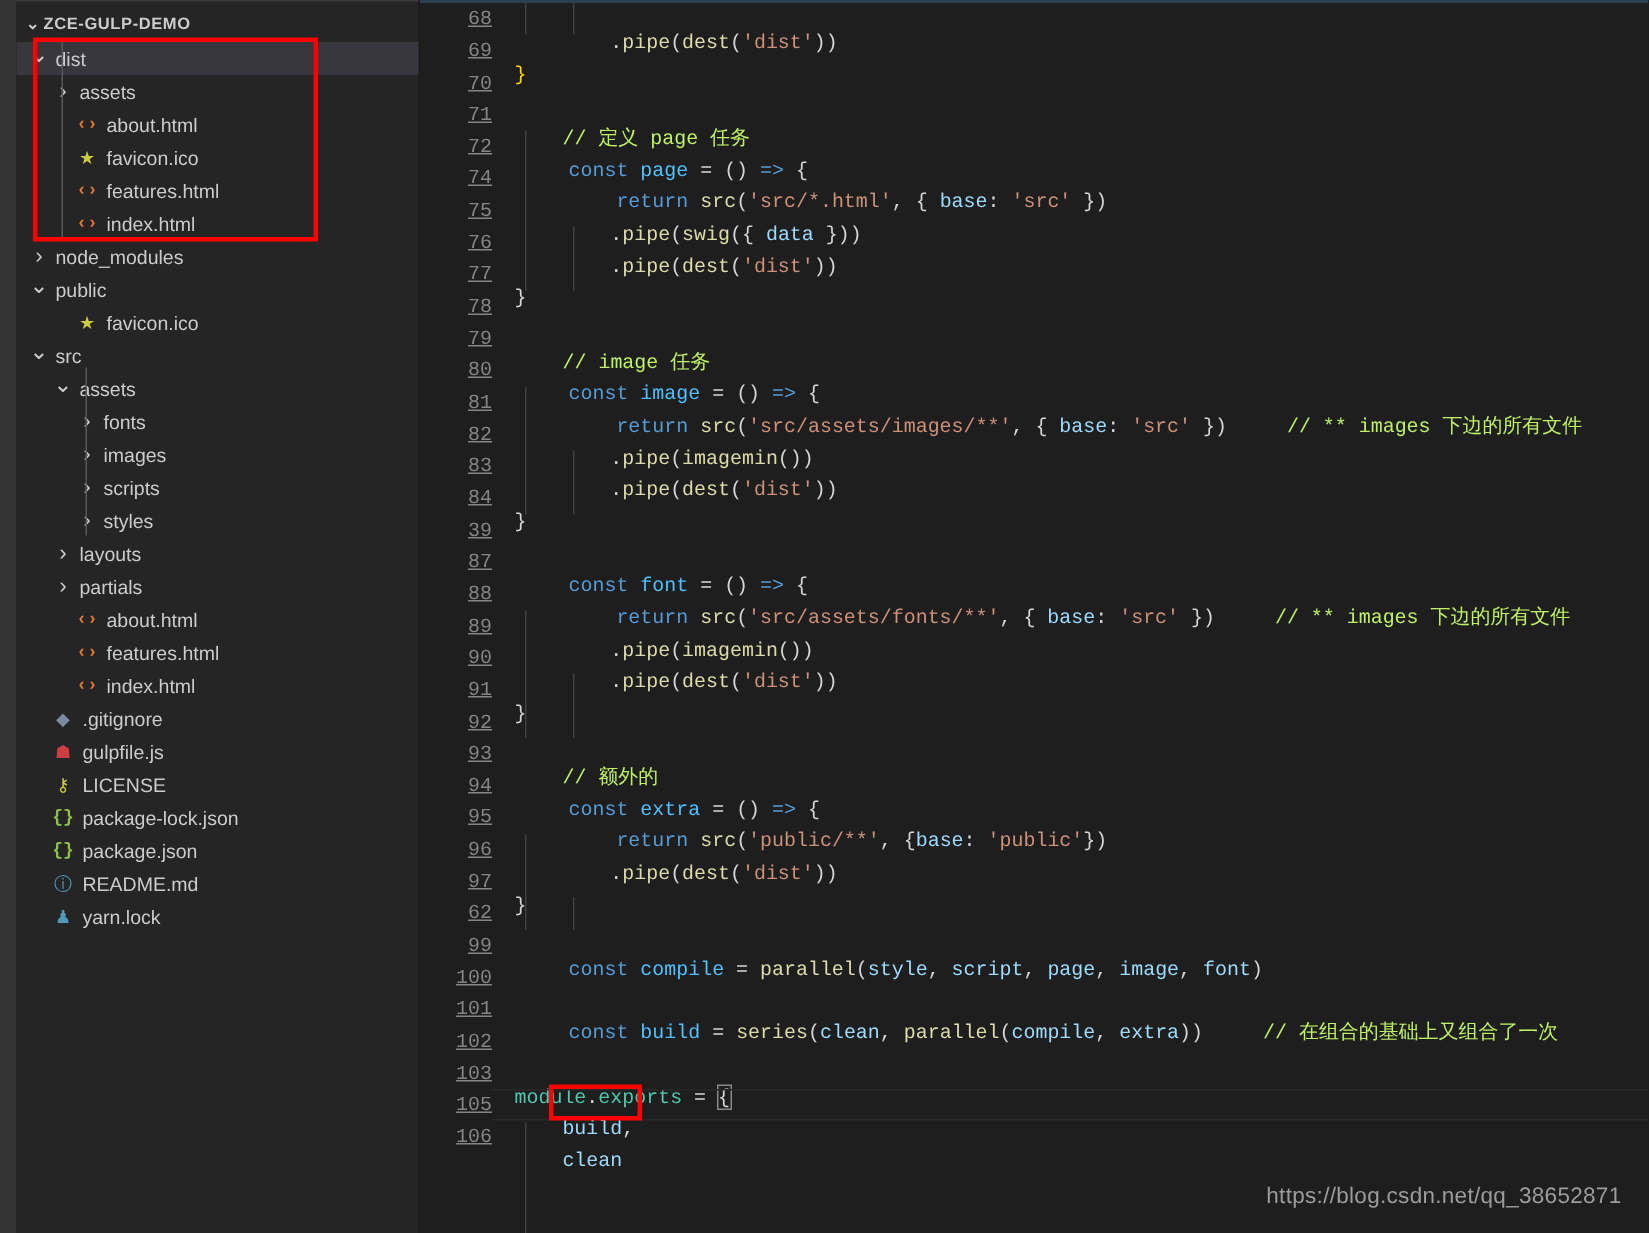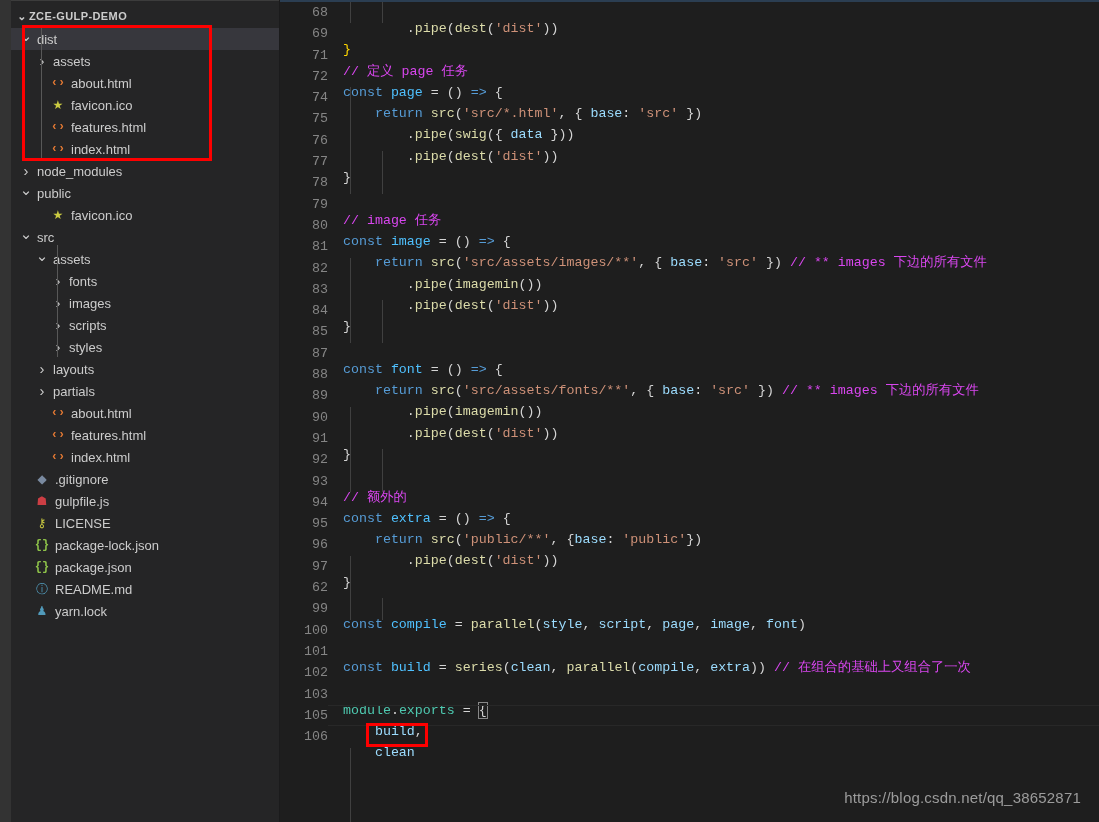--- a/index.html
+++ b/index.html
@@ -81,35 +81,35 @@
   .cline {
     height:21.3px; position:relative;
     font-family:"Liberation Mono", monospace;
     font-size:13.3px; line-height:21.3px;
     white-space:pre;
     color:#d4d4d4;
   }
   .lnum {
     position:absolute; left:0; top:0; width:48px;
     text-align:right; color:#858585;
-    font-family:"Liberation Mono", monospace; font-size:13.3px;
+    font-family:"Liberation Mono", monospace; font-size:13.3px;text-decoration:underline;
   }
   .ctext { position:absolute; left:63px; top:16px; }
   .cline.curline::before {
     content:""; position:absolute; left:48px; right:0; top:0; bottom:0;
     border-top:1px solid #282828; border-bottom:1px solid #282828;
     pointer-events:none;
   }
   .iguide {
     position:absolute; top:0; bottom:0; width:1px; background:#404040;
   }
 
   
-  .t-com   { color:#d946ef; }
-  .t-kw    { color:#569cd6; }
+  .t-com   { color:#bef264;margin-left:32px; }
+  .t-kw    { color:#569cd6;margin-left:36px; }
   .t-fn    { color:#dcdcaa; }
   .t-var   { color:#9cdcfe; }
   .t-varb  { color:#4fc1ff; }
   .t-str   { color:#ce9178; }
   .t-punc  { color:#d4d4d4; }
   .t-prop  { color:#4ec9b0; }
   .t-arrow { color:#569cd6; }
   .t-brk1  { color:#ffd700; }
   .bmatch  { outline:1px solid #888888; }
 
@@ -266,34 +266,35 @@
       </div>
   <div class="indent-guide" style="left: 30px; top: 25px; height: 136px; bottom: auto;"></div>
       <div class="indent-guide" style="left: 46px; top: 245px; height: 112px; bottom: auto;"></div>
     </div>
 
   <div class="editor">
     <div class="editor-topborder"></div>
     <div class="code-area" id="code-area">
         <div class="cline"><span class="lnum">68</span><span class="ctext"><span class="t-punc">        .</span><span class="t-fn">pipe</span><span class="t-punc">(</span><span class="t-fn">dest</span><span class="t-punc">(</span><span class="t-str">'dist'</span><span class="t-punc">))</span></span></div>
         <div class="cline"><span class="lnum">69</span><span class="ctext"><span class="t-brk1">}</span></span></div>
+        <div class="cline"><span class="lnum">70</span><span class="ctext"></span></div>
         <div class="cline"><span class="lnum">71</span><span class="ctext"><span class="t-com">// 定义 page 任务</span></span></div>
         <div class="cline"><span class="lnum">72</span><span class="ctext"><span class="t-kw">const</span><span class="t-punc"> </span><span class="t-varb">page</span><span class="t-punc"> = </span><span class="t-punc">()</span><span class="t-punc"> </span><span class="t-arrow">=&gt;</span><span class="t-punc"> {</span></span></div>
         <div class="cline"><span class="lnum">74</span><span class="ctext"><span class="t-punc">    </span><span class="t-kw">return</span><span class="t-punc"> </span><span class="t-fn">src</span><span class="t-punc">(</span><span class="t-str">'src/*.html'</span><span class="t-punc">, { </span><span class="t-var">base</span><span class="t-punc">: </span><span class="t-str">'src'</span><span class="t-punc"> })</span></span></div>
         <div class="cline"><span class="lnum">75</span><span class="ctext"><span class="t-punc">        .</span><span class="t-fn">pipe</span><span class="t-punc">(</span><span class="t-fn">swig</span><span class="t-punc">({ </span><span class="t-var">data</span><span class="t-punc"> }))</span></span></div>
         <div class="cline"><span class="lnum">76</span><span class="ctext"><span class="t-punc">        .</span><span class="t-fn">pipe</span><span class="t-punc">(</span><span class="t-fn">dest</span><span class="t-punc">(</span><span class="t-str">'dist'</span><span class="t-punc">))</span></span></div>
         <div class="cline"><span class="lnum">77</span><span class="ctext"><span class="t-punc">}</span></span></div>
         <div class="cline"><span class="lnum">78</span><span class="ctext"></span></div>
         <div class="cline"><span class="lnum">79</span><span class="ctext"><span class="t-com">// image 任务</span></span></div>
         <div class="cline"><span class="lnum">80</span><span class="ctext"><span class="t-kw">const</span><span class="t-punc"> </span><span class="t-varb">image</span><span class="t-punc"> = </span><span class="t-punc">()</span><span class="t-punc"> </span><span class="t-arrow">=&gt;</span><span class="t-punc"> {</span></span></div>
         <div class="cline"><span class="lnum">81</span><span class="ctext"><span class="t-punc">    </span><span class="t-kw">return</span><span class="t-punc"> </span><span class="t-fn">src</span><span class="t-punc">(</span><span class="t-str">'src/assets/images/**'</span><span class="t-punc">, { </span><span class="t-var">base</span><span class="t-punc">: </span><span class="t-str">'src'</span><span class="t-punc"> }) </span><span class="t-com">// ** images 下边的所有文件</span></span></div>
         <div class="cline"><span class="lnum">82</span><span class="ctext"><span class="t-punc">        .</span><span class="t-fn">pipe</span><span class="t-punc">(</span><span class="t-fn">imagemin</span><span class="t-punc">())</span></span></div>
         <div class="cline"><span class="lnum">83</span><span class="ctext"><span class="t-punc">        .</span><span class="t-fn">pipe</span><span class="t-punc">(</span><span class="t-fn">dest</span><span class="t-punc">(</span><span class="t-str">'dist'</span><span class="t-punc">))</span></span></div>
         <div class="cline"><span class="lnum">84</span><span class="ctext"><span class="t-punc">}</span></span></div>
-        <div class="cline"><span class="lnum">85</span><span class="ctext"></span></div>
+        <div class="cline"><span class="lnum">39</span><span class="ctext"></span></div>
         <div class="cline"><span class="lnum">87</span><span class="ctext"><span class="t-kw">const</span><span class="t-punc"> </span><span class="t-varb">font</span><span class="t-punc"> = </span><span class="t-punc">()</span><span class="t-punc"> </span><span class="t-arrow">=&gt;</span><span class="t-punc"> {</span></span></div>
         <div class="cline"><span class="lnum">88</span><span class="ctext"><span class="t-punc">    </span><span class="t-kw">return</span><span class="t-punc"> </span><span class="t-fn">src</span><span class="t-punc">(</span><span class="t-str">'src/assets/fonts/**'</span><span class="t-punc">, { </span><span class="t-var">base</span><span class="t-punc">: </span><span class="t-str">'src'</span><span class="t-punc"> }) </span><span class="t-com">// ** images 下边的所有文件</span></span></div>
         <div class="cline"><span class="lnum">89</span><span class="ctext"><span class="t-punc">        .</span><span class="t-fn">pipe</span><span class="t-punc">(</span><span class="t-fn">imagemin</span><span class="t-punc">())</span></span></div>
         <div class="cline"><span class="lnum">90</span><span class="ctext"><span class="t-punc">        .</span><span class="t-fn">pipe</span><span class="t-punc">(</span><span class="t-fn">dest</span><span class="t-punc">(</span><span class="t-str">'dist'</span><span class="t-punc">))</span></span></div>
         <div class="cline"><span class="lnum">91</span><span class="ctext"><span class="t-punc">}</span></span></div>
         <div class="cline"><span class="lnum">92</span><span class="ctext"></span></div>
         <div class="cline"><span class="lnum">93</span><span class="ctext"><span class="t-com">// 额外的</span></span></div>
         <div class="cline"><span class="lnum">94</span><span class="ctext"><span class="t-kw">const</span><span class="t-punc"> </span><span class="t-varb">extra</span><span class="t-punc"> = </span><span class="t-punc">()</span><span class="t-punc"> </span><span class="t-arrow">=&gt;</span><span class="t-punc"> {</span></span></div>
         <div class="cline"><span class="lnum">95</span><span class="ctext"><span class="t-punc">    </span><span class="t-kw">return</span><span class="t-punc"> </span><span class="t-fn">src</span><span class="t-punc">(</span><span class="t-str">'public/**'</span><span class="t-punc">, {</span><span class="t-var">base</span><span class="t-punc">: </span><span class="t-str">'public'</span><span class="t-punc">})</span></span></div>
         <div class="cline"><span class="lnum">96</span><span class="ctext"><span class="t-punc">        .</span><span class="t-fn">pipe</span><span class="t-punc">(</span><span class="t-fn">dest</span><span class="t-punc">(</span><span class="t-str">'dist'</span><span class="t-punc">))</span></span></div>

